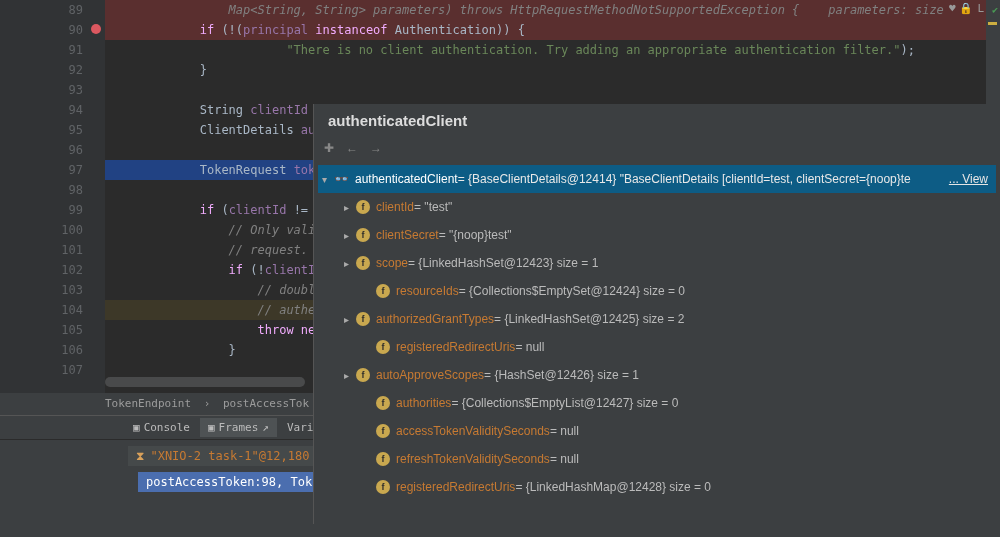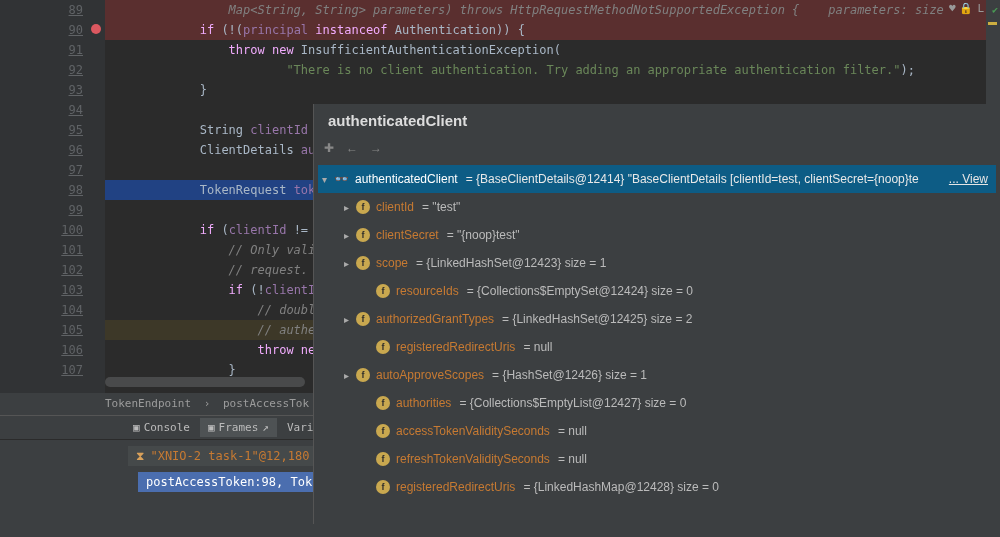--- a/index.html
+++ b/index.html
@@ -21,21 +21,20 @@
     width: 105px;
     background: #313335;
     color: #606366;
     text-align: right;
     padding-right: 22px;
     line-height: 20px;
   }
   .gutter-line {
     height: 20px;
     position: relative;
-    text-decoration: underline;
   }
   .gutter-icon {
     position: absolute;
     right: -18px;
     top: 4px;
     width: 10px;
     height: 10px;
     border-radius: 50%;
     background: #db5860;
   }
@@ -165,21 +164,21 @@
     align-items: center; justify-content: center;
     margin-right: 6px;
   }
   .glasses {
     display: inline-block;
     margin-right: 6px;
     color: #6fbf4f;
     font-size: 12px;
   }
   .fname { color: #c77a32; }
-  .ftext { color: #bbb; padding-left: 8px; }
+  .ftext { color: #bbb; }
   .indent1 { padding-left: 26px; }
   .indent2 { padding-left: 46px; }
   .viewlink { color: #e5e5e5; text-decoration: underline; margin-left: auto; padding-right: 8px; }
   .rightstrip {
     position: absolute;
     top: 0; right: 0; width: 14px; height: 393px;
     background: #3c3f41;
   }
   .rs-check { position:absolute; top:4px; right:2px; color:#499c54; font-size:10px; }
   .rs-warn { position:absolute; top:22px; right:3px; width:9px; height:3px; background:#ccae41; }
@@ -222,21 +221,20 @@
     <div class="gutter-line"><span>102</span></div>
     <div class="gutter-line"><span>103</span></div>
     <div class="gutter-line"><span>104</span></div>
     <div class="gutter-line"><span>105</span></div>
     <div class="gutter-line"><span>106</span></div>
     <div class="gutter-line"><span>107</span></div>
   </div>
   <div class="code">
     <div class="code-line hl-err">    <span class="cmt">            Map&lt;String, String&gt; parameters) throws HttpRequestMethodNotSupportedException {    parameters: size</span></div>
     <div class="code-line hl-err">            <span class="kw">if</span><span> (!(</span><span class="id">principal</span><span class="kw"> instanceof </span><span class="cls">Authentication</span><span>)) {</span></div>
-    <div class="code-line">                <span class="kw">throw new </span><span class="cls">InsufficientAuthenticationException</span><span>(</span></div>
     <div class="code-line">                        <span class="str">"There is no client authentication. Try adding an appropriate authentication filter."</span><span>);</span></div>
     <div class="code-line"><span>            }</span></div>
     <div class="code-line"></div>
     <div class="code-line">            <span class="cls">String </span><span class="id">clientId</span><span> = </span><span class="method">get</span></div>
     <div class="code-line">            <span class="cls">ClientDetails </span><span class="id">authent</span></div>
     <div class="code-line"></div>
     <div class="code-line hl-exec">            <span class="cls">TokenRequest </span><span class="id">tokenReq</span></div>
     <div class="code-line"></div>
     <div class="code-line">            <span class="kw">if </span><span>(</span><span class="id">clientId</span><span> != </span><span class="kw">null </span></div>
     <div class="code-line">                <span class="cmt">// Only validate </span></div>

